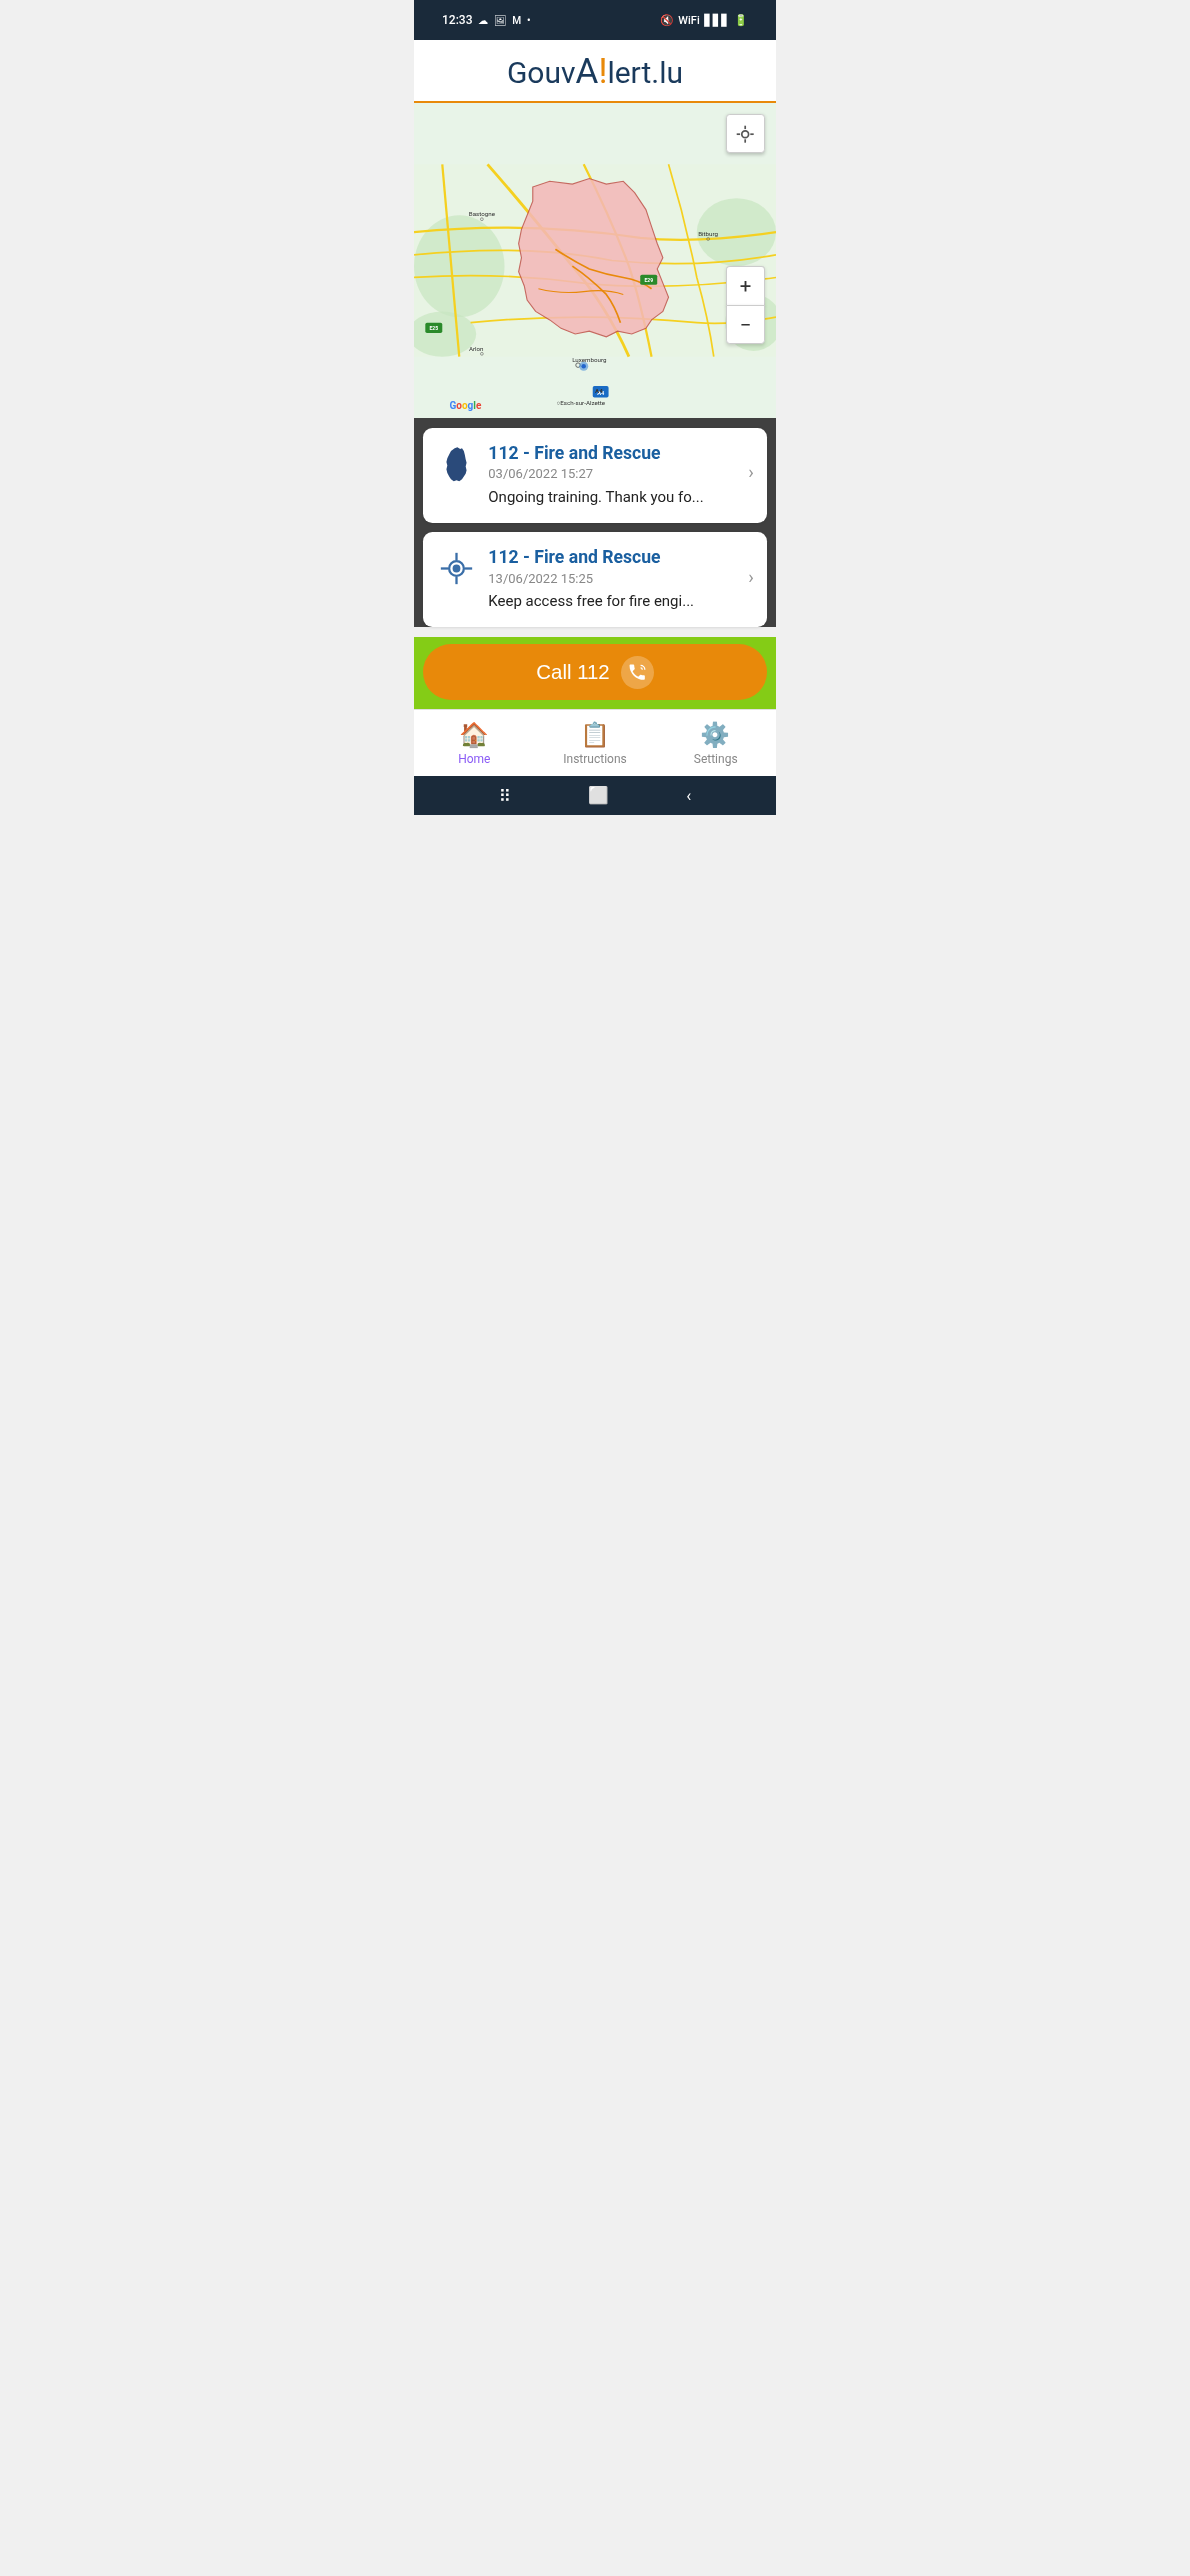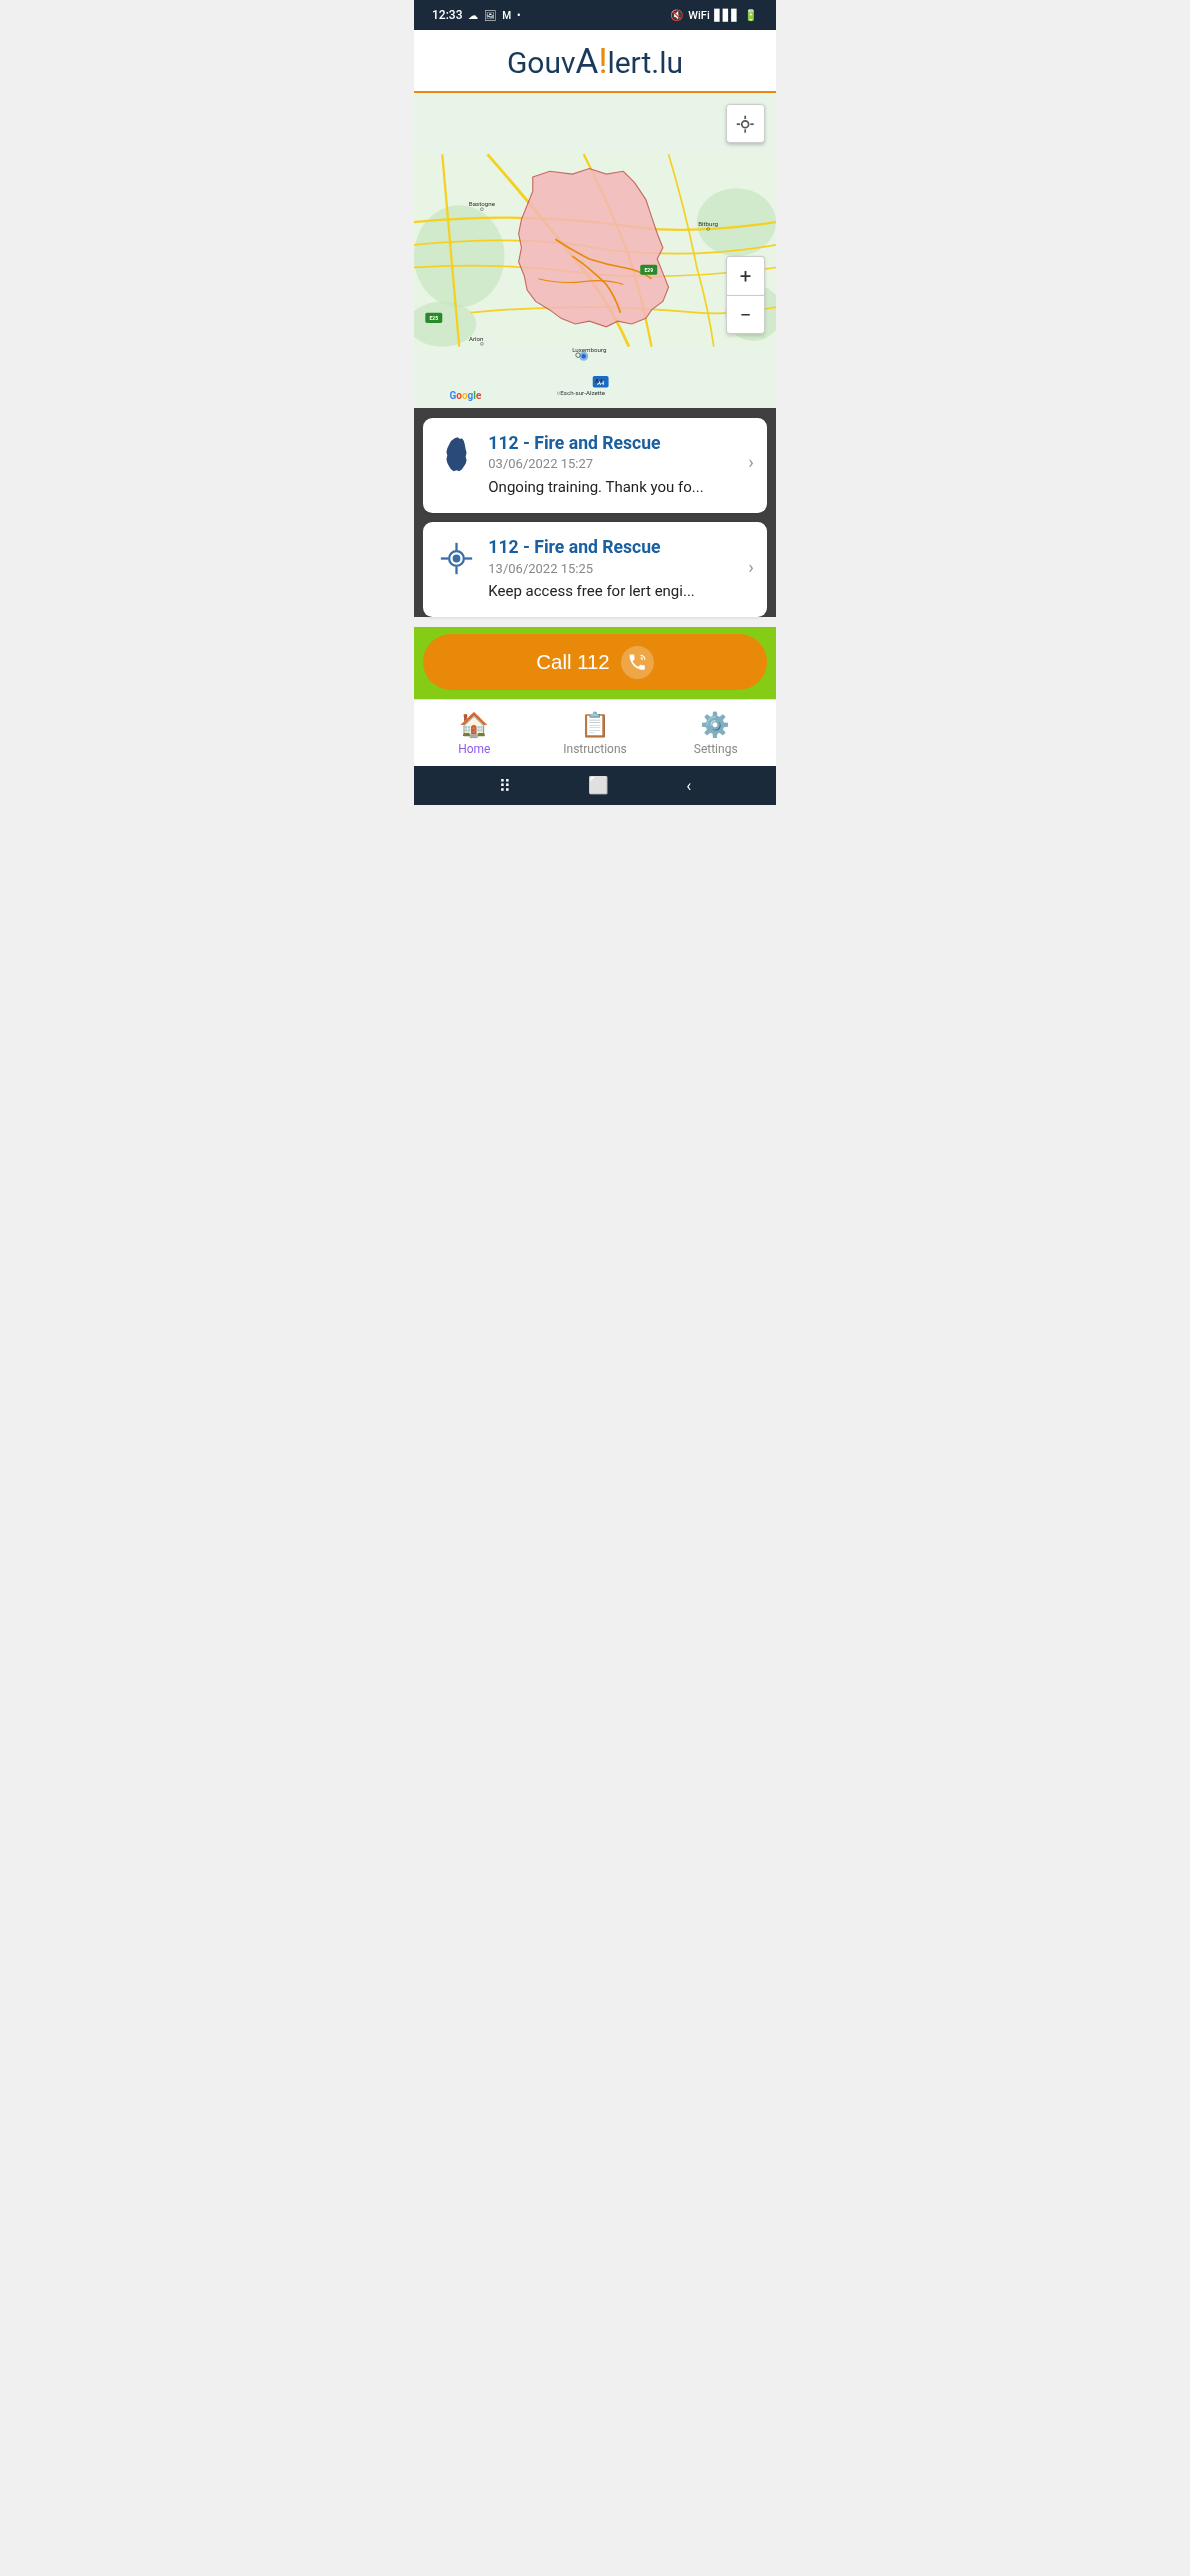--- a/index.html
+++ b/index.html
@@ -11,25 +11,25 @@
       font-family: 'Roboto', Arial, sans-serif;
       background: #f0f0f0;
       overflow-x: hidden;
       margin: 0 auto;
     }
 
     
     .status-bar {
       background: #1a2a3a;
       color: white;
-      height: 30px;
+      height: 40px;
       display: flex;
       align-items: center;
       justify-content: space-between;
-      padding: 0 18px;
+      padding: 0 28px;
       font-size: 12px;
       font-weight: 500;
     }
     .status-bar-left { display: flex; align-items: center; gap: 5.6px; }
     .status-bar-right { display: flex; align-items: center; gap: 4.6px; }
     .status-icon { font-size: 10.2px; }
 
     
     .app-header {
       background: white;
@@ -398,21 +398,21 @@
         <circle cx="19" cy="19" r="3" fill="#3a6ea8"></circle>
         <line x1="19" y1="2" x2="19" y2="10"></line>
         <line x1="19" y1="28" x2="19" y2="36"></line>
         <line x1="2" y1="19" x2="10" y2="19"></line>
         <line x1="28" y1="19" x2="36" y2="19"></line>
       </svg>
     </div>
     <div class="alert-content">
       <div class="alert-title">112 - Fire and Rescue</div>
       <div class="alert-timestamp">13/06/2022 15:25</div>
-      <div class="alert-message">Keep access free for lert engi...</div>
+      <div class="alert-message">Keep access free for fire engi...</div>
     </div>
     <div class="alert-arrow">›</div>
   </div>
 
 </div>
 
 <div class="call-btn-section">
   <button class="call-btn">
     <span>Call 112</span>
     <div class="call-phone-icon">

